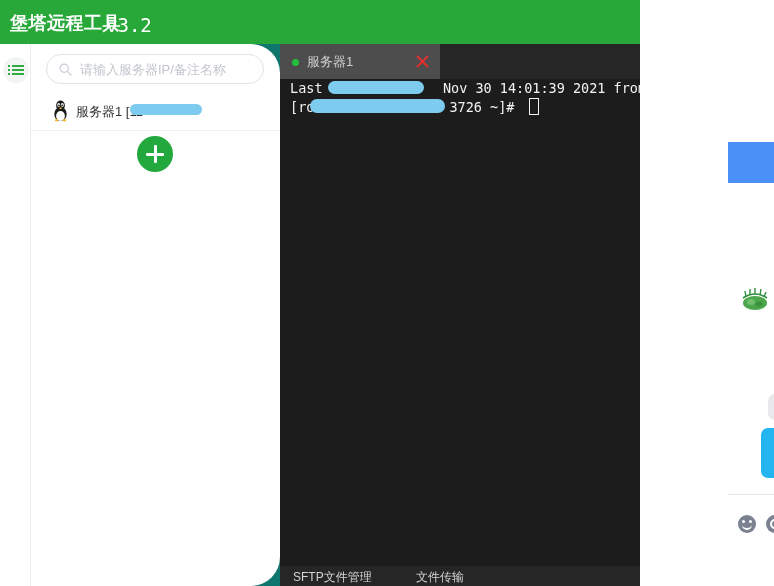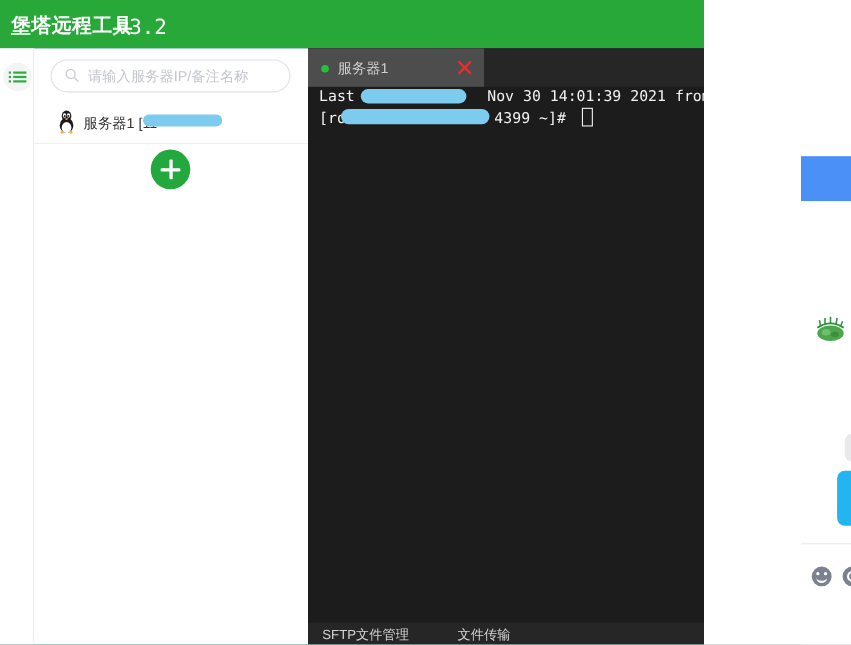--- a/index.html
+++ b/index.html
@@ -184,20 +184,21 @@
   }
 
   
   #sidebar {
     position: absolute;
     left: 0;
     top: 44px;
     width: 280px;
     height: 542px;
     background: #ffffff;
+    border-radius: 29px;
   }
   #sidebar-rail {
     position: absolute;
     left: 0;
     top: 0;
     width: 30px;
     height: 542px;
     background: #ffffff;
     border-right: 1px solid #ececec;
   }
@@ -543,21 +544,21 @@
             <path d="M2.5 2.5 L12.5 12.5 M12.5 2.5 L2.5 12.5" stroke="#e03131" stroke-width="2" stroke-linecap="round"></path>
           </svg>
         </span>
       </div>
     </div>
 
     <div id="terminal-output">
       <div class="term-line"><span>Last </span><span class="redact" id="redact-login"></span><span style="margin-left:96px">  Nov 30 14:01:39 2021 from 117.</span><span class="redact" id="redact-host"></span></div>
 
 
-      <div class="term-line"><span>[ro</span><span class="redact" id="redact-prompt"></span><span style="margin-left:135px">4399 ~]# </span><span id="terminal-cursor"></span></div>
+      <div class="term-line"><span>[ro</span><span class="redact" id="redact-prompt"></span><span style="margin-left:135px">3726 ~]# </span><span id="terminal-cursor"></span></div>
     </div>
 
     <div id="status-bar">
       <span id="sftp-manager-button" class="status-item">SFTP文件管理</span>
       <span id="file-transfer-button" class="status-item">文件传输</span>
     </div>
   </div>
 </div>
 
 </body></html>

